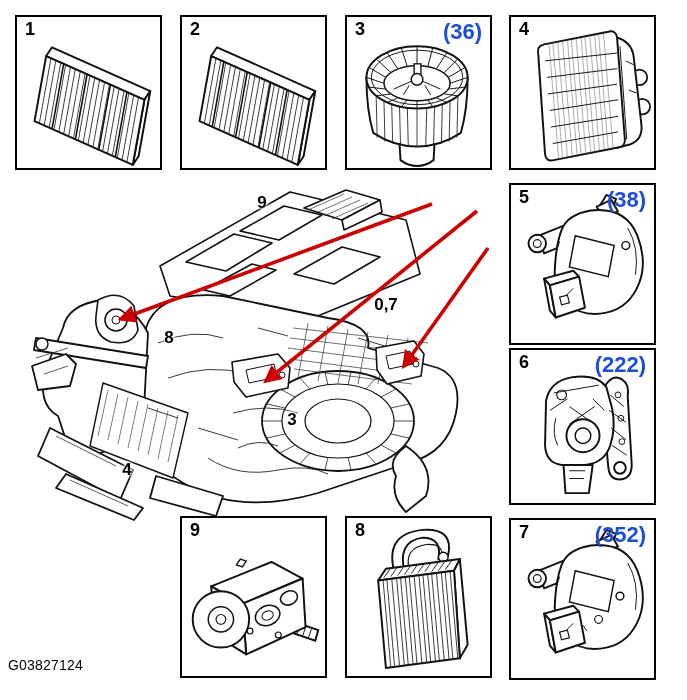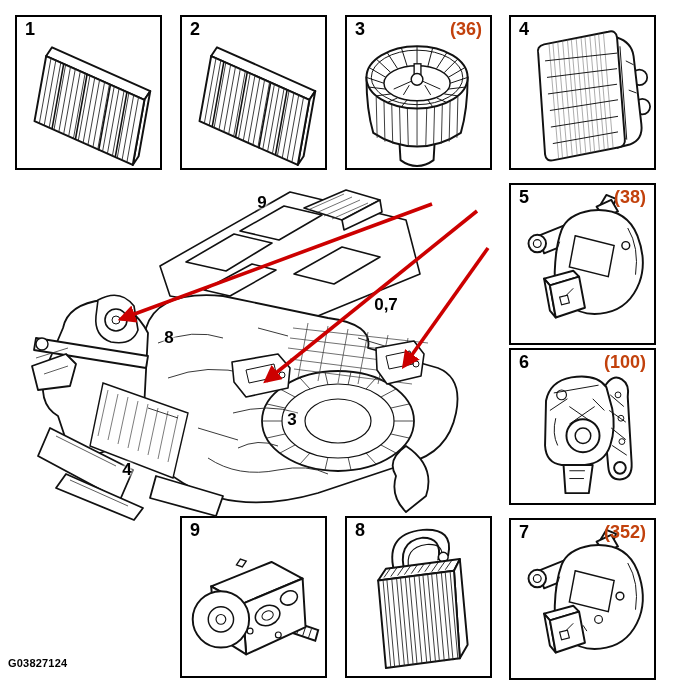--- a/index.html
+++ b/index.html
@@ -2,41 +2,41 @@
 <html><head>
 <meta charset="utf-8">
 <style>
   * { box-sizing: border-box; }
   html,body { margin:0; padding:0; background:#fff; }
   body { font-family:"Liberation Sans", sans-serif; }
   .figure { position:relative; width:687px; height:700px; background:#fff; overflow:hidden; }
   .pbox { position:absolute; border:2px solid #000; background:#fff; }
   .pbox svg { position:absolute; left:0; top:0; width:100%; height:100%; }
   .pnum { position:absolute; top:2px; left:8px; font-weight:bold; font-size:18px; color:#000; z-index:2; }
-  .pcode { position:absolute; top:2px; right:8px; font-weight:bold; font-size:18px; color:#c2410c; z-index:2; }
+  .pcode { position:absolute; top:2px; right:8px; font-weight:bold; font-size:22px; color:#1d4ed8; z-index:2; }
   .b1 { left:15px;  top:15px;  width:147px; height:155px; }
   .b2 { left:180px; top:15px;  width:147px; height:155px; }
   .b3 { left:345px; top:15px;  width:147px; height:155px; }
   .b4 { left:509px; top:15px;  width:147px; height:155px; }
   .b5 { left:509px; top:183px; width:147px; height:162px; }
   .b6 { left:509px; top:348px; width:147px; height:157px; }
   .b7 { left:509px; top:518px; width:147px; height:162px; }
   .b9b{ left:180px; top:516px; width:147px; height:162px; }
   .b8b{ left:345px; top:516px; width:147px; height:162px; }
   .assembly { position:absolute; left:8px; top:178px; width:497px; height:345px; }
   .assembly > svg { display:block; width:100%; height:100%; }
   .alabel { position:absolute; transform:translate(-50%,-50%); font-weight:bold; font-size:17px;
             color:#000; white-space:nowrap;
             text-shadow:0 0 3px #fff, 0 0 4px #fff, 0 0 6px #fff; }
   .al0 { left:254px; top:25px; }
   .al1 { left:378px; top:127px; }
   .al2 { left:161px; top:160px; }
   .al3 { left:284px; top:242px; }
   .al4 { left:119px; top:292px; }
-  .footer-code { position:absolute; left:8px; top:657px; font-size:11px; font-weight:bold;
+  .footer-code { position:absolute; left:8px; top:657px; font-size:14px; font-weight:normal;
                  color:#000; letter-spacing:.2px; }
 </style>
 </head>
 <body>
 
 <div class="figure">
 
   <div class="pbox b1">
     <span class="pnum">1</span>
     <span class="pcode"></span>
@@ -115,21 +115,21 @@
         <path stroke-width="1.5" d="M66 52 L106 62 L100 94 L60 84 Z"></path>
         <circle cx="118" cy="62" r="4" stroke-width="1.5"></circle>
         <path stroke-width="1" d="M120 44 Q132 64 128 92 M50 58 L46 70 M56 114 L64 106"></path>
         <path stroke-width="1.2" d="M50 115 l8 -2 l2 8 l-8 2 Z"></path>
       </g>
     </svg>
   </div>
 
   <div class="pbox b6">
     <span class="pnum">6</span>
-    <span class="pcode">(100)</span>
+    <span class="pcode">(222)</span>
     <svg viewBox="0 0 147 157">
       <g fill="#fff" stroke="#111" stroke-width="2" stroke-linejoin="round">
         <path d="M96 38 Q104 24 114 30 Q122 35 120 48 L124 116 Q125 132 112 133 Q101 133 100 120 L94 54 Z"></path>
         <circle cx="112" cy="121" r="6"></circle>
         <path d="M36 52 Q40 32 62 28 Q88 24 98 38 L104 60 Q108 80 102 98 Q96 116 76 118 L52 118 Q36 116 35 98 Z"></path>
         <circle cx="74" cy="88" r="17"></circle>
         <path d="M54 118 L84 118 L80 147 L56 147 Z"></path>
       </g>
       <g fill="none" stroke="#111">
         <circle cx="74" cy="88" r="8" stroke-width="1.5"></circle>

